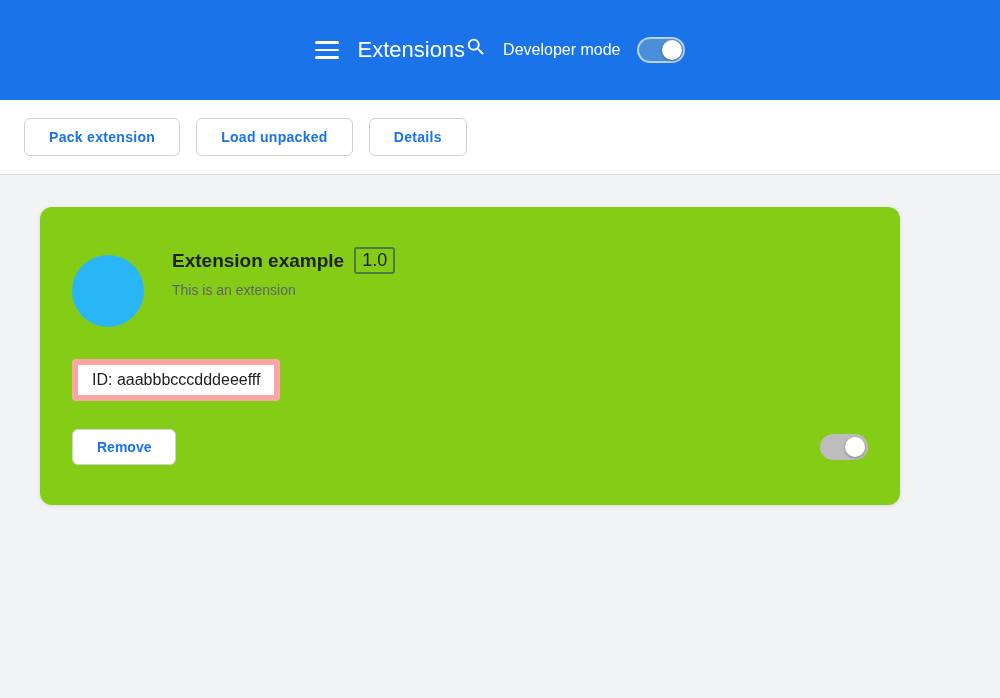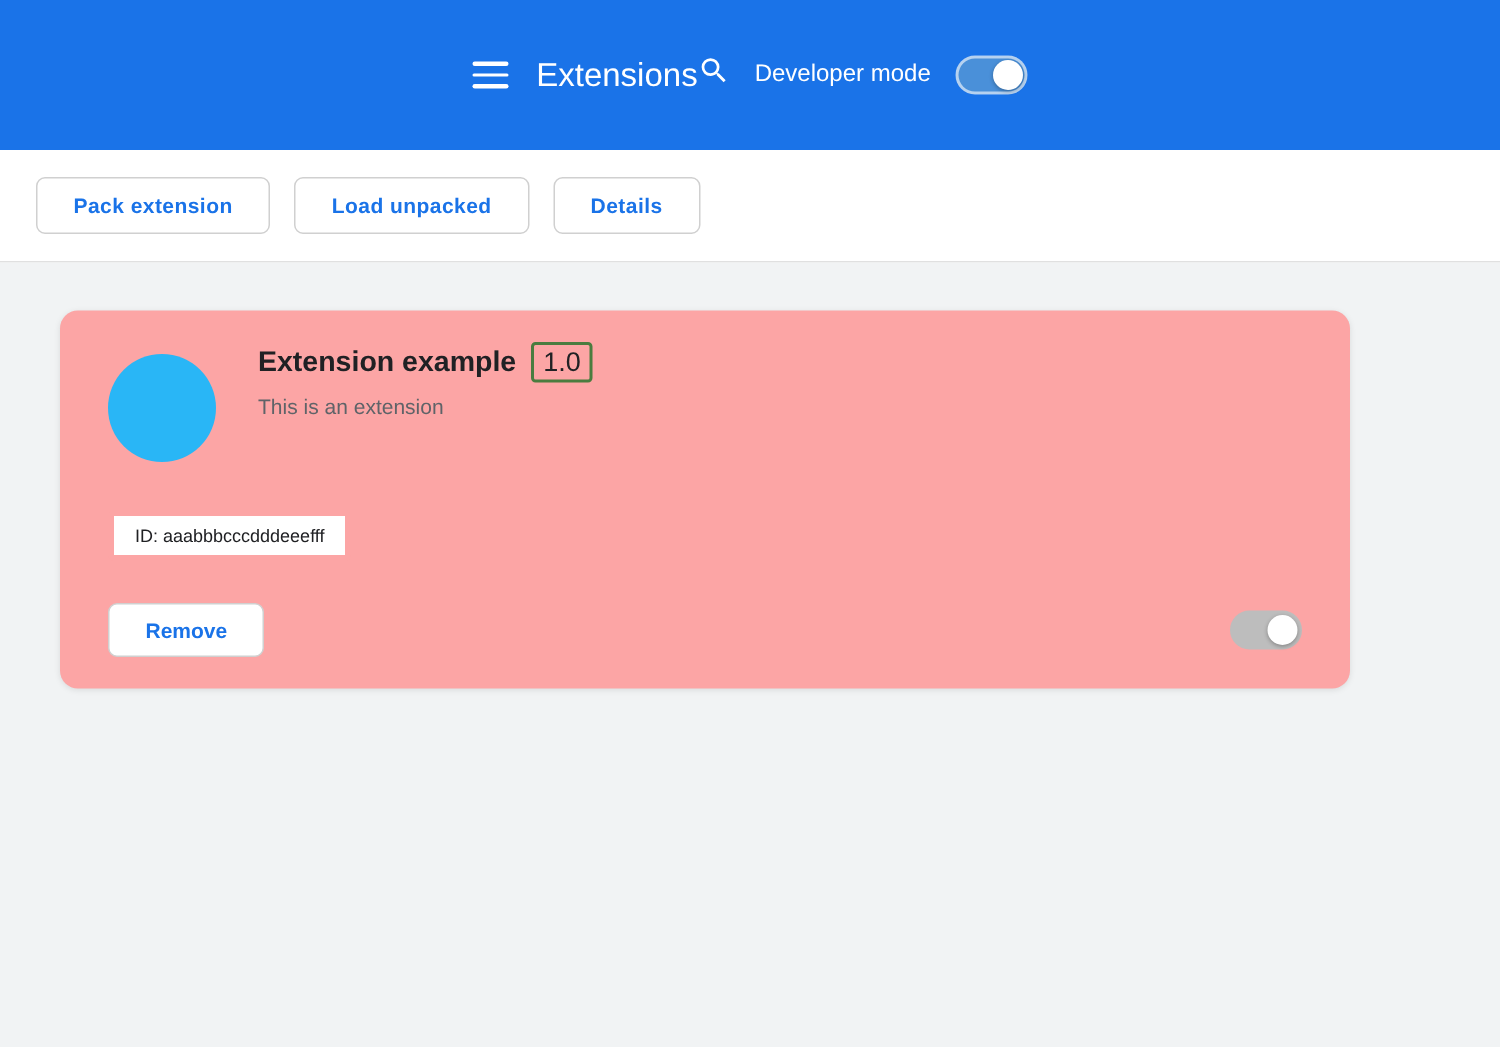--- a/index.html
+++ b/index.html
@@ -115,23 +115,23 @@
     }
 
     
     .main-content {
       padding: 32px 40px;
       background: #f1f3f4;
     }
 
     
     .extension-card {
-      background: #fca5a5;
+      background: #84cc16;
       border-radius: 12px;
-      padding: 21px 32px;
+      padding: 40px 32px;
       max-width: 860px;
       box-shadow: 0 1px 4px rgba(0,0,0,0.1);
     }
 
     .card-top {
       display: flex;
       align-items: flex-start;
       gap: 28px;
       margin-bottom: 32px;
     }
@@ -176,24 +176,24 @@
       color: #5f6368;
     }
 
     
     .id-section {
       margin-bottom: 28px;
     }
 
     .id-badge {
       display: inline-block;
-      border: 4px solid #fca5a5;
+      border: 6px solid #fca5a5;
       border-radius: 4px;
       padding: 6px 14px;
-      font-size: 12px;
+      font-size: 16px;
       color: #202124;
       background: white;
     }
 
     
     .card-bottom {
       display: flex;
       align-items: center;
       justify-content: space-between;
     }

